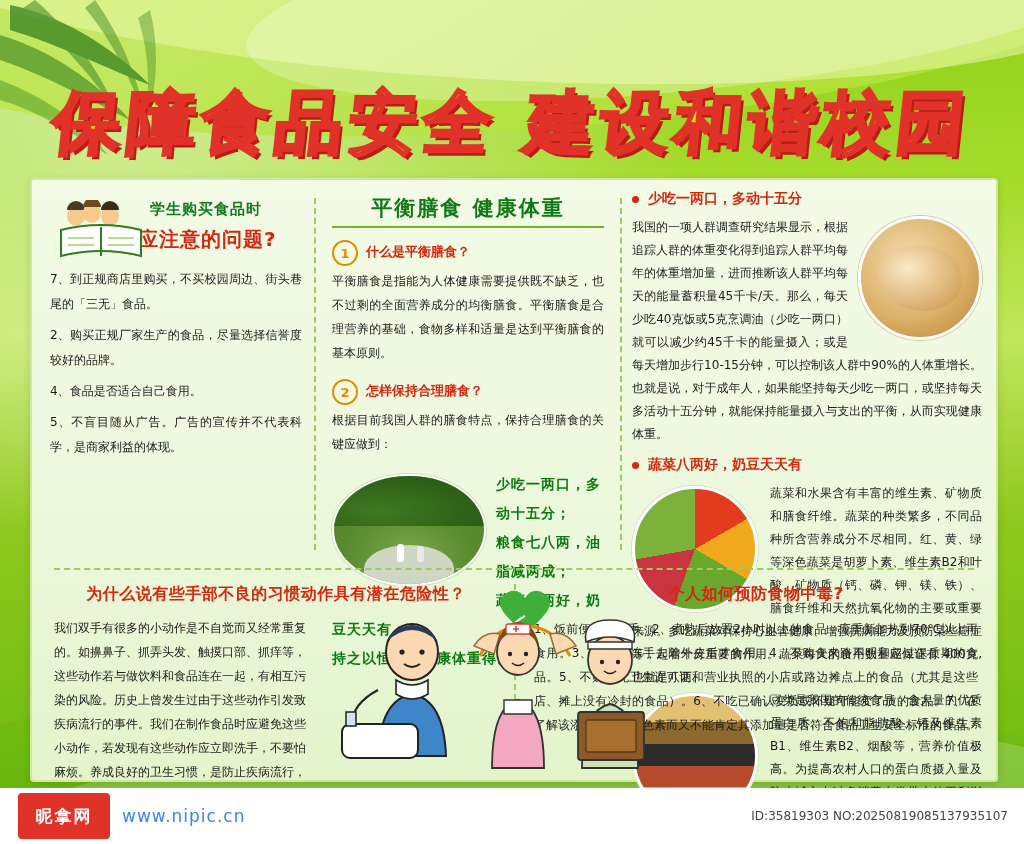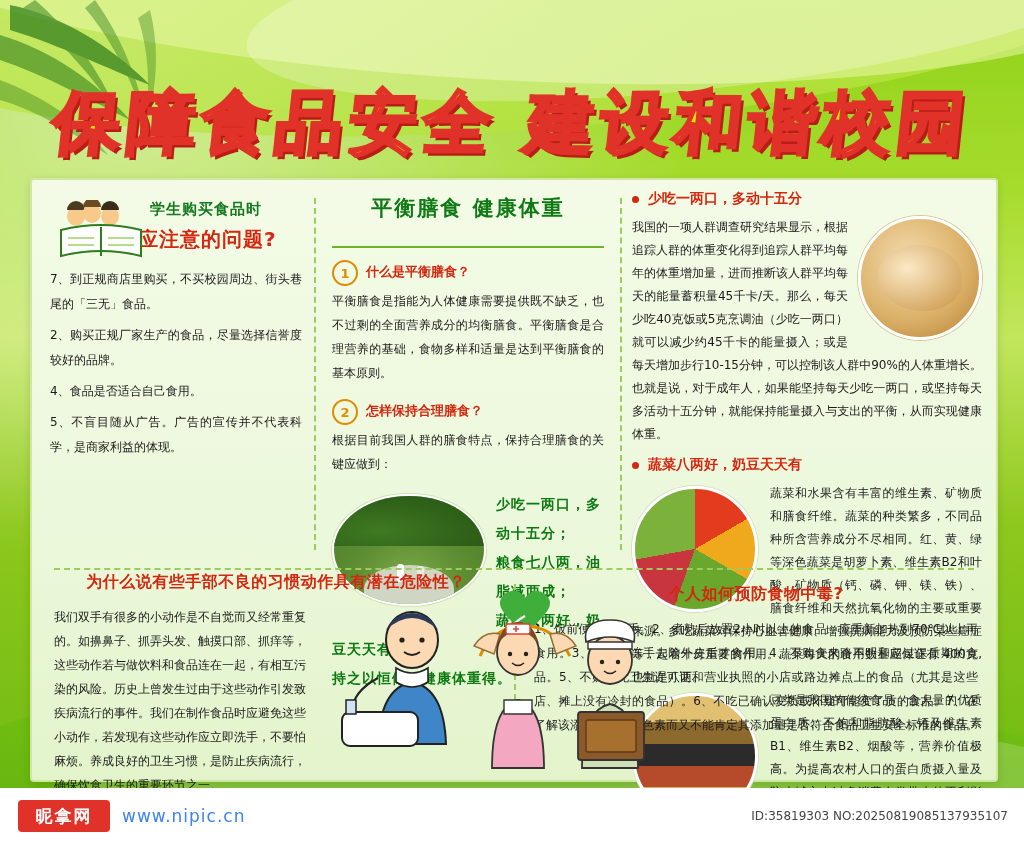--- a/index.html
+++ b/index.html
@@ -76,21 +76,21 @@
     margin-left:88px;font-size:20px;font-weight:bold;color:#d4270f;
     letter-spacing:1px;padding-top:7px;
   }
   .c1-body{margin-top:14px;font-size:12px;line-height:25px;color:#1a1a1a;text-align:justify;}
   .c1-body p{margin:0 0 6px 0;text-indent:0;}
 
   
   .col2{position:absolute;left:300px;top:14px;width:272px;}
   .c2-title{
     font-size:21px;font-weight:bold;color:#0f7a14;letter-spacing:2px;text-align:center;
-    padding-bottom:24px;border-bottom:2px solid #6fb326;margin-bottom:12px;
+    padding-bottom:4px;border-bottom:2px solid #6fb326;margin-bottom:12px;
   }
   .qrow{position:relative;padding-left:34px;margin-bottom:8px;}
   .qnum{
     position:absolute;left:0;top:0;width:22px;height:22px;border-radius:50%;
     border:2px solid #e08b00;color:#e08b00;font-size:13px;font-weight:bold;
     display:flex;align-items:center;justify-content:center;
   }
   .qtext{font-size:13px;font-weight:bold;color:#d4270f;padding-top:3px;}
   .c2-body{font-size:12px;line-height:24px;color:#1a1a1a;text-align:justify;margin-bottom:14px;}
   .photo-run{
@@ -128,39 +128,39 @@
     border:3px solid #ffffff;box-shadow:0 0 0 1px #d7dfc4;
   }
   .beans{
     float:left;width:120px;height:120px;border-radius:50%;margin:4px 12px 10px 0;clear:left;
     background:
       linear-gradient(180deg,#e2c071 0 22%,#8c6a2e 22% 40%,#2b2b2b 40% 58%,#b64b2b 58% 76%,#d9b05a 76% 100%);
     border:3px solid #ffffff;box-shadow:0 0 0 1px #d7dfc4;
   }
 
   
-  .bl{position:absolute;left:22px;top:392px;width:444px;}
+  .bl{position:absolute;left:22px;top:404px;width:444px;font-family:Liberation Mono, monospace;}
   .br{position:absolute;left:502px;top:404px;width:444px;}
   .b-title{font-size:16px;font-weight:bold;color:#d4270f;text-align:center;margin-bottom:12px;letter-spacing:.5px;}
   .b-body{font-size:12px;line-height:24px;color:#1a1a1a;text-align:justify;}
   .bl .b-body{width:252px;}
   .br .b-body{width:100%;}
 
   
   .wash{position:absolute;right:2px;top:32px;width:180px;height:150px;}
   .nurses{position:absolute;left:470px;bottom:66px;width:210px;height:170px;z-index:7;}
   .handsheart{position:absolute;left:460px;top:586px;width:130px;height:76px;z-index:7;}
 
   
   .footer{
     position:absolute;left:0;bottom:0;width:1024px;height:56px;background:#ffffff;
     display:flex;align-items:center;z-index:20;
   }
   .logo{
-    margin-left:18px;width:92px;height:32px;background:#e1322a;border-radius:4px;
+    margin-left:18px;width:92px;height:46px;background:#e1322a;border-radius:4px;
     color:#fff;font-size:17px;font-weight:bold;display:flex;align-items:center;justify-content:center;letter-spacing:2px;
     font-family:"DejaVu Sans","Liberation Sans",sans-serif;
   }
   .site{margin-left:12px;font-size:17px;color:#3b82f6;letter-spacing:1px;}
   .idtext{margin-left:auto;margin-right:16px;font-size:12px;color:#444;}
 </style>
 </head>
 <body>
 
 <div id="poster">

